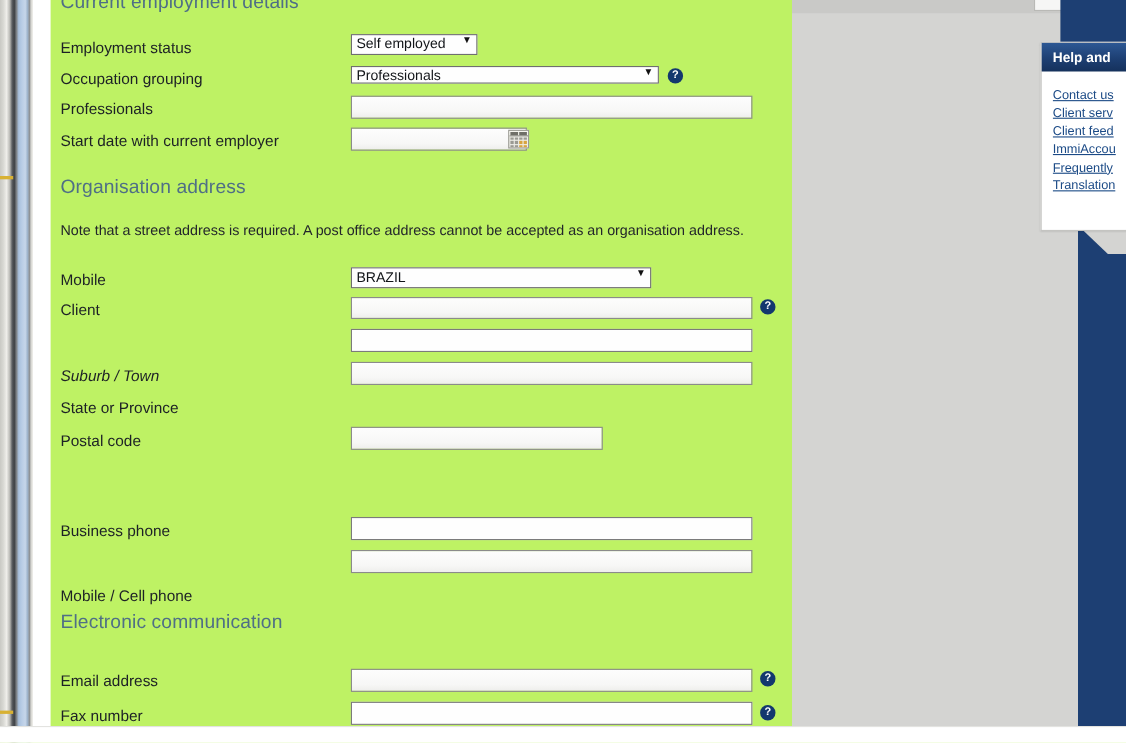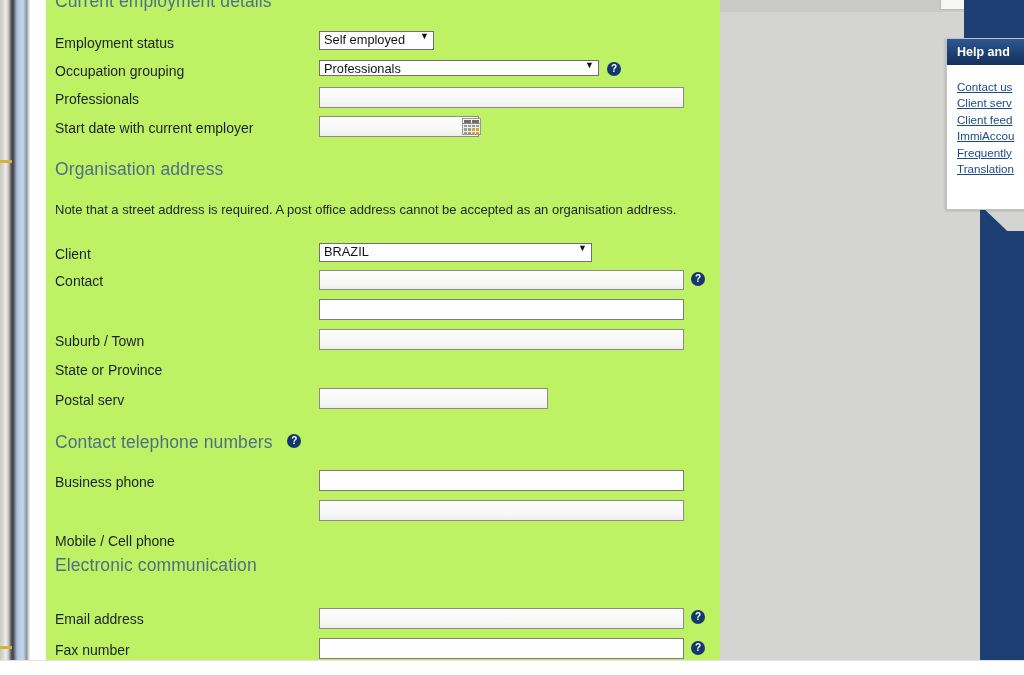--- a/index.html
+++ b/index.html
@@ -292,44 +292,40 @@
           <span></span>
           <span class="hl"></span>
           <span class="hl"></span>
       </div>
     </div>
 
     <div class="section-head" style="left:9px; top:159px;">Organisation address</div>
 
     <div class="note-text" style="left:9px; top:202px;">Note that a street address is required. A post office address cannot be accepted as an organisation address.</div>
 
-    <div class="field-label" style="left:9px; top:246px;">Client</div>
+    <div class="field-label" style="left:9px; top:246px;">Mobile</div>
     <div class="sel-input" style="left:273px; top:243px; width:273px; height:19px;">
       <span>BRAZIL</span>
       <span class="caret">▼</span>
     </div>
 
-    <div class="field-label" style="left:9px; top:273px;">Contact</div>
+    <div class="field-label" style="left:9px; top:273px;">Client</div>
     <input class="txt-input ghost" style="left: 273px; top: 270px; width: 365px; height: 20px;" value="">
     <div class="help-dot" style="left:645px; top:272px;">?</div>
 
     <input class="txt-input" style="left: 273px; top: 299px; width: 365px; height: 21px;" value="">
 
-    <div class="field-label" style="left:9px; top:333px;">Suburb / Town</div>
+    <div class="field-label" style="left:9px; top:333px;font-style:italic;">Suburb / Town</div>
     <input class="txt-input ghost" style="left: 273px; top: 329px; width: 365px; height: 21px;" value="">
 
     <div class="field-label" style="left:9px; top:362px;">State or Province</div>
 
-    <div class="field-label" style="left:9px; top:392px;">Postal serv</div>
+    <div class="field-label" style="left:9px; top:392px;">Postal code</div>
     <input class="txt-input ghost" style="left: 273px; top: 388px; width: 229px; height: 21px;" value="">
 
-    <div class="section-head" style="left:9px; top:432px;">
-      <span>Contact telephone numbers</span>
-      <span class="help-dot inline">?</span>
-    </div>
 
     <div class="field-label" style="left:9px; top:474px;">Business phone</div>
     <input class="txt-input" style="left: 273px; top: 470px; width: 365px; height: 21px;" value="">
 
     <div class="field-label" style="left:9px; top:504px;margin-top:29px;">Mobile / Cell phone</div>
     <input class="txt-input ghost" style="left: 273px; top: 500px; width: 365px; height: 21px;" value="">
 
     <div class="section-head" style="left:9px; top:543px;margin-top:12px;">Electronic communication</div>
 
     <div class="field-label" style="left:9px; top:611px;">Email address</div>

